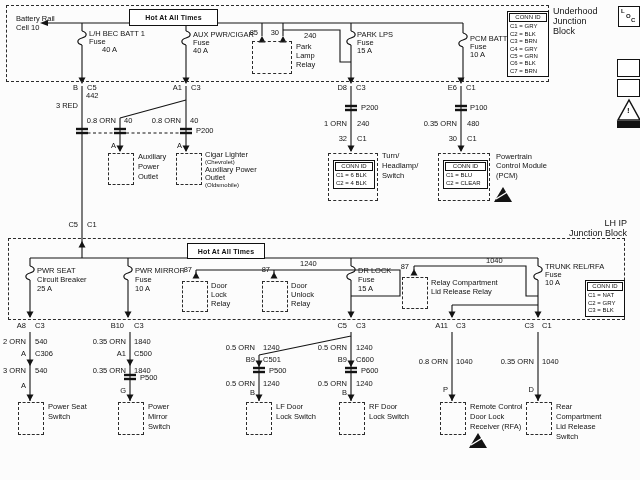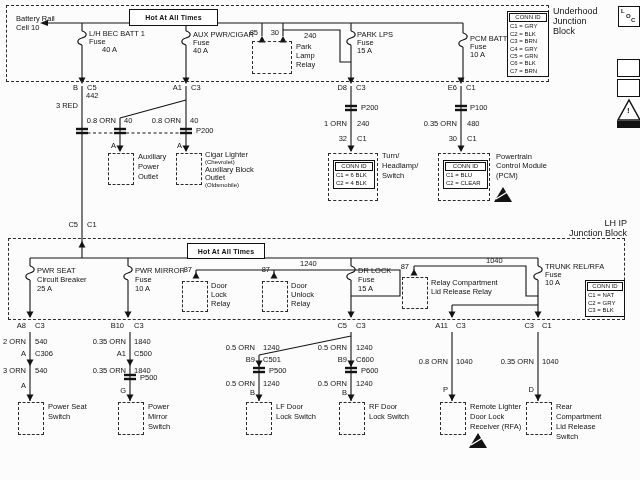--- a/index.html
+++ b/index.html
@@ -224,21 +224,21 @@
   <div class="L ra" style="left:182px;top:142px">A</div>
 
   <div class="bx" style="left:108px;top:153px;width:24px;height:30px"></div>
   <div class="L" style="left:138px;top:153px">Auxiliary</div>
   <div class="L" style="left:138px;top:163px">Power</div>
   <div class="L" style="left:138px;top:173px">Outlet</div>
 
   <div class="bx" style="left:176px;top:153px;width:24px;height:30px"></div>
   <div class="L" style="left:205px;top:151px">Cigar Lighter</div>
   <div class="L s6" style="left:205px;top:159px">(Chevrolet)</div>
-  <div class="L" style="left:205px;top:166px">Auxiliary Block</div>
+  <div class="L" style="left:205px;top:166px">Auxiliary Power</div>
   <div class="L" style="left:205px;top:174px">Outlet</div>
   <div class="L s6" style="left:205px;top:182px">(Oldsmobile)</div>
 
   <div class="L" style="left:361px;top:104px">P200</div>
   <div class="L ra" style="left:347px;top:120px">1 ORN</div>
   <div class="L" style="left:357px;top:120px">240</div>
   <div class="L ra" style="left:347px;top:135px">32</div>
   <div class="L" style="left:357px;top:135px">C1</div>
   <div class="bx" style="left:328px;top:153px;width:48px;height:46px"></div>
   <div class="ct" style="left:333px;top:160px;width:38px">
@@ -373,21 +373,21 @@
   <div class="L" style="left:356px;top:380px">1240</div>
   <div class="L ra" style="left:347px;top:389px">B</div>
   <div class="bx" style="left:339px;top:402px;width:24px;height:31px"></div>
   <div class="L" style="left:369px;top:403px">RF Door</div>
   <div class="L" style="left:369px;top:413px">Lock Switch</div>
 
   <div class="L ra" style="left:448px;top:358px">0.8 ORN</div>
   <div class="L" style="left:456px;top:358px">1040</div>
   <div class="L ra" style="left:448px;top:386px">P</div>
   <div class="bx" style="left:440px;top:402px;width:24px;height:31px"></div>
-  <div class="L" style="left:470px;top:403px">Remote Lighter</div>
+  <div class="L" style="left:470px;top:403px">Remote Control</div>
   <div class="L" style="left:470px;top:413px">Door Lock</div>
   <div class="L" style="left:470px;top:423px">Receiver (RFA)</div>
 
   <div class="L ra" style="left:534px;top:358px">0.35 ORN</div>
   <div class="L" style="left:542px;top:358px">1040</div>
   <div class="L ra" style="left:534px;top:386px">D</div>
   <div class="bx" style="left:526px;top:402px;width:24px;height:31px"></div>
   <div class="L" style="left:556px;top:403px">Rear</div>
   <div class="L" style="left:556px;top:413px">Compartment</div>
   <div class="L" style="left:556px;top:423px">Lid Release</div>

